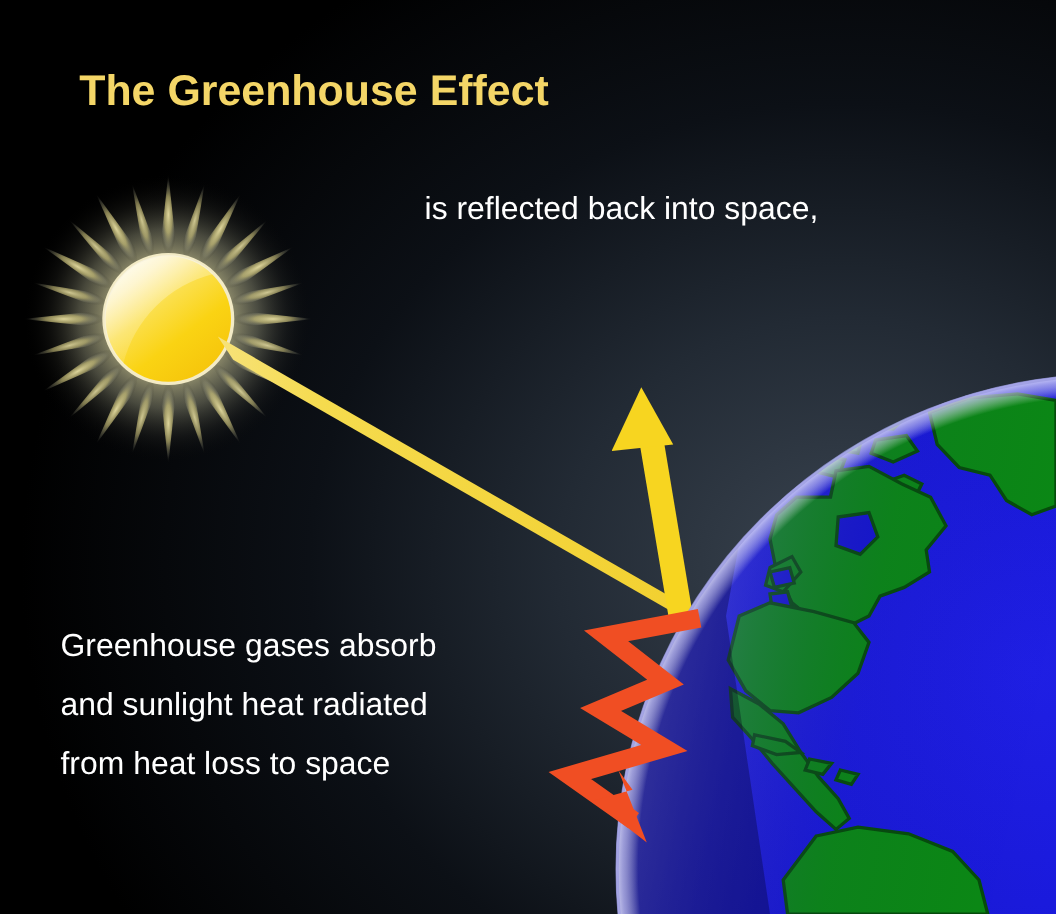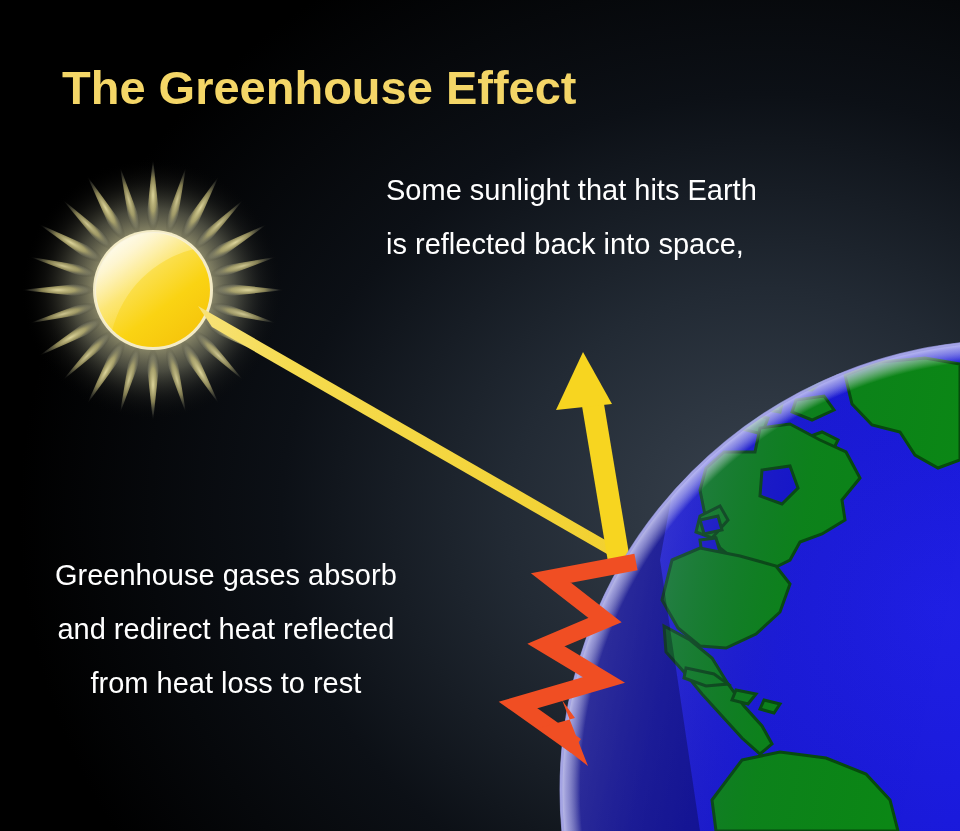--- a/index.html
+++ b/index.html
@@ -17,44 +17,43 @@
   }
   #bg-svg, #art-svg {
     position: absolute;
     left: 0;
     top: 0;
     width: 960px;
     height: 831px;
   }
   #slide-title {
     position: absolute;
-    left: 62px;
+    left: 72px;
     top: 62px;
-    font-size: 47px;
+    font-size: 39px;
     font-weight: bold;
     color: #F4D667;
     letter-spacing: 0px;
     white-space: nowrap;
     line-height: 1.1;
   }
   .caption {
     position: absolute;
     color: #FFFFFF;
     font-size: 29px;
     line-height: 54px;
     white-space: nowrap;
   }
   #caption-reflect {
     left: 386px;
     top: 163px;
   }
   #caption-absorb {
     left: 55px;
-    top: 548px;
-    text-align: center;
+    top: 560px;
   }
   .cap-line { display: block; }
 </style>
 </head>
 <body>
 
 <div id="slide">
 
   <svg id="bg-svg" viewBox="0 0 960 831" aria-hidden="true">
     <defs>
@@ -262,23 +261,22 @@
 
     <g>
       <polyline points="636,562 551,578 605,620 546,645 604,680 518,705 576,746" fill="none" stroke="#F04E23" stroke-width="17" stroke-linejoin="miter" stroke-linecap="butt"></polyline>
       <polygon points="588,766 539,728 575,718 562,700" fill="#F04E23"></polygon>
     </g>
   </svg>
 
   <div id="slide-title">The Greenhouse Effect</div>
 
   <div id="caption-reflect" class="caption">
-    <span class="cap-line">Some sunlight that hits Earth</span>
     <span class="cap-line">is reflected back into space,</span>
   </div>
 
   <div id="caption-absorb" class="caption">
     <span class="cap-line">Greenhouse gases absorb</span>
-    <span class="cap-line">and redirect heat reflected</span>
-    <span class="cap-line">from heat loss to rest</span>
+    <span class="cap-line">and sunlight heat radiated</span>
+    <span class="cap-line">from heat loss to space</span>
   </div>
 
 </div>
 
 </body></html>

